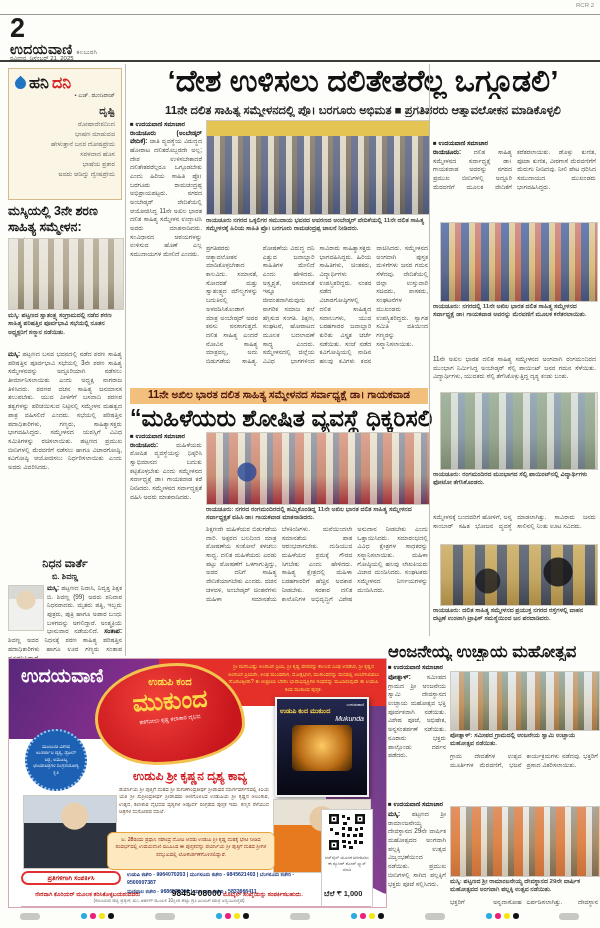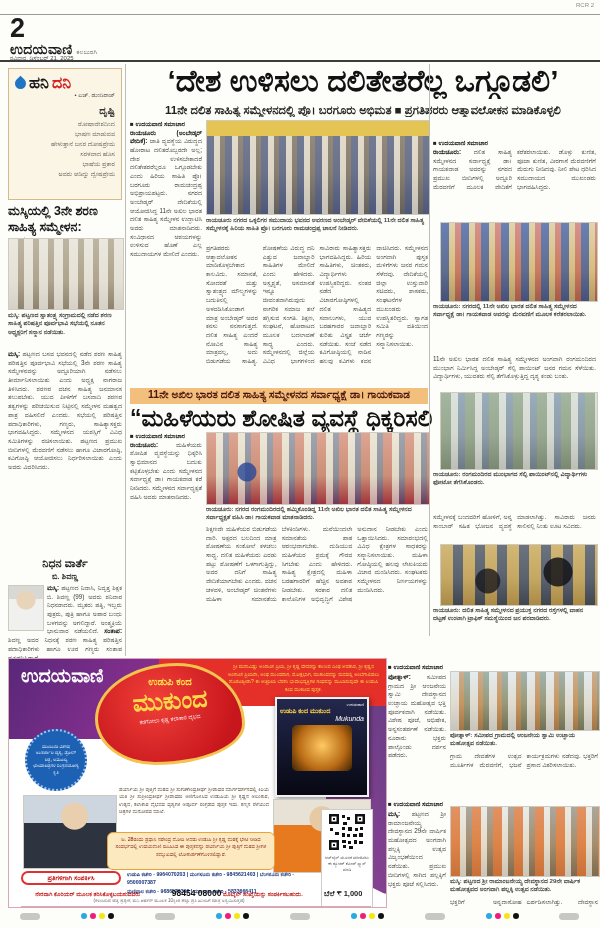--- a/index.html
+++ b/index.html
@@ -134,20 +134,21 @@
   <div class="abs cap" style="left:433px;top:302px;width:163px;height:30px;">ರಾಯಚೂರು: ನಗರದಲ್ಲಿ 11ನೇ ಅಖಿಲ ಭಾರತ ದಲಿತ ಸಾಹಿತ್ಯ ಸಮ್ಮೇಳನದ ಸರ್ವಾಧ್ಯಕ್ಷೆ ಡಾ। ಗಾಯಕವಾಡ ಅವರನ್ನು ಮೆರವಣಿಗೆ ಮೂಲಕ ಕರೆತರಲಾಯಿತು.</div>
 
   <div class="abs small just" style="left:433px;top:355px;width:163px;height:35px;">11ನೇ ಅಖಿಲ ಭಾರತ ದಲಿತ ಸಾಹಿತ್ಯ ಸಮ್ಮೇಳನದ ಅಂಗವಾಗಿ ರಂಗಮಂದಿರದ ಮುಂಭಾಗ ನಿರ್ಮಿಸಿದ್ದ ಅಂಬೇಡ್ಕರ್ ಸೆಲ್ಫಿ ಪಾಯಿಂಟ್ ಜನರ ಗಮನ ಸೆಳೆಯಿತು. ವಿದ್ಯಾರ್ಥಿಗಳು, ಯುವಕರು ಸೆಲ್ಫಿ ತೆಗೆಸಿಕೊಳ್ಳುತ್ತಿದ್ದ ದೃಶ್ಯ ಕಂಡು ಬಂತು.</div>
   <div class="abs ph ph-selfie" style="left:440px;top:392px;width:156px;height:76px;"></div>
   <div class="abs cap" style="left:433px;top:470px;width:163px;height:20px;">ರಾಯಚೂರು: ರಂಗಮಂದಿರದ ಮುಂಭಾಗದ ಸೆಲ್ಫಿ ಪಾಯಿಂಟ್‌ನಲ್ಲಿ ವಿದ್ಯಾರ್ಥಿಗಳು ಫೋಟೋ ತೆಗೆಸಿಕೊಂಡರು.</div>
 
   <div class="abs small just colz" style="left:433px;top:513px;width:163px;height:29px;column-count:2;">ಸಮ್ಮೇಳನಕ್ಕೆ ಬಂದವರಿಗೆ ಹೋಳಿಗೆ, ಅನ್ನ ಸಾಂಬಾರ್ ಸಹಿತ ಭೋಜನ ವ್ಯವಸ್ಥೆ ಮಾಡಲಾಗಿತ್ತು. ಸಾವಿರಾರು ಜನರು ಸಾಲಿನಲ್ಲಿ ನಿಂತು ಊಟ ಸವಿದರು.</div>
   <div class="abs ph ph-traffic" style="left:440px;top:544px;width:156px;height:60px;"></div>
   <div class="abs cap" style="left:433px;top:606px;width:163px;height:32px;">ರಾಯಚೂರು: ದಲಿತ ಸಾಹಿತ್ಯ ಸಮ್ಮೇಳನದ ಪ್ರಯುಕ್ತ ನಗರದ ರಸ್ತೆಗಳಲ್ಲಿ ವಾಹನ ದಟ್ಟಣೆ ಉಂಟಾಗಿ ಟ್ರಾಫಿಕ್ ಸಮಸ್ಯೆಯಿಂದ ಜನ ಪರದಾಡಿದರು.</div>
 
+  <div class="abs" style="left:388px;top:642px;width:212px;font-size:16.5px;font-weight:bold;color:#121212;white-space:nowrap;overflow:hidden;">ಆಂಜನೇಯ್ಯ ಉಚ್ಛಾಯ ಮಹೋತ್ಸವ</div>
   <div class="abs byline" style="left:388px;top:663px;width:120px;">■ ಉದಯವಾಣಿ ಸಮಾಚಾರ</div>
   <div class="abs small just" style="left:388px;top:673px;width:58px;height:122px;">
     <span class="lead">ಪೋತ್ನಾಳ್:</span><span> ಸಮೀಪದ ಗ್ರಾಮದ ಶ್ರೀ ಆಂಜನೇಯ ಸ್ವಾಮಿ ದೇವಸ್ಥಾನದ ಉಚ್ಛಾಯ ಮಹೋತ್ಸವ ಭಕ್ತಿ ಪೂರ್ವಕವಾಗಿ ನಡೆಯಿತು. ವಿಶೇಷ ಪೂಜೆ, ಅಭಿಷೇಕ, ಅನ್ನಸಂತರ್ಪಣೆ ನಡೆಯಿತು. ನೂರಾರು ಭಕ್ತರು ಪಾಲ್ಗೊಂಡು ದರ್ಶನ ಪಡೆದರು.</span>
   </div>
   <div class="abs ph ph-temple" style="left:450px;top:671px;width:148px;height:58px;"></div>
   <div class="abs cap" style="left:450px;top:731px;width:148px;height:19px;">ಪೋತ್ನಾಳ್: ಸಮೀಪದ ಗ್ರಾಮದಲ್ಲಿ ಆಂಜನೇಯ ಸ್ವಾಮಿ ಉಚ್ಛಾಯ ಮಹೋತ್ಸವ ನಡೆಯಿತು.</div>
   <div class="abs small just colz" style="left:450px;top:752px;width:148px;height:26px;column-count:2;">ಗ್ರಾಮ ದೇವತೆಗಳ ಉತ್ಸವ ಮೂರ್ತಿಗಳ ಮೆರವಣಿಗೆ, ಭಜನೆ ಕಾರ್ಯಕ್ರಮಗಳು ನಡೆದವು. ಭಕ್ತರಿಗೆ ಪ್ರಸಾದ ವಿತರಿಸಲಾಯಿತು.</div>
 
   <div class="abs byline" style="left:388px;top:800px;width:120px;">■ ಉದಯವಾಣಿ ಸಮಾಚಾರ</div>
   <div class="abs small just" style="left:388px;top:810px;width:58px;height:104px;">
@@ -164,20 +165,21 @@
     <div class="abs" style="left:150px;top:0;width:227px;height:47px;background:#e43028;color:#ffe14d;font-size:5px;line-height:1.5;text-align:center;box-sizing:border-box;padding:4px 4px 2px 66px;overflow:hidden;">ಶ್ರೀ ಮಹಾವಿಷ್ಣು ಅಂಶಾಂಶ ಪ್ರಿಯ, ಶ್ರೀ ಕೃಷ್ಣ ದೇವರನ್ನು ಕಾಣುವ ಎಂಥ ಅವತಾರ, ಶ್ರೀ ಕೃಷ್ಣನ ಅಂಶಾಂಶ ಪ್ರಿಯರೇ, ಅಂಥ ಮುಂದರಾಗ, ಮೋಕ್ಷಭಾಗ, ಮುಕುಂದನನ್ನು ಮನದಲ್ಲಿ ಅಂಬೆಗಾಲಿಡಲು ಹೊರಟಿದ್ದೀರಾ? ಈ ಅಚ್ಚರಿಯ ಬೆರಗು ಭಾವಾಭಿವ್ಯಕ್ತಿಗಳ ಗಂಧವನ್ನು ಮೂಡಿಸುವುದೇ ಈ ಉಡುಪಿ ಕಂದ ಮುಕುಂದ ಪುಸ್ತಕ.</div>
 
     <div class="abs" style="left:86px;top:4px;width:150px;height:102px;background:radial-gradient(circle at 40% 35%,#f04038,#c8161d 75%);border:3px solid #f3c24f;border-radius:55% 45% 60% 40% / 55% 60% 40% 45%;box-sizing:border-box;text-align:center;padding-top:10px;">
       <div style="font-size:10px;font-weight:bold;color:#ffe14d;">ಉಡುಪಿ ಕಂದ</div>
       <div style="font-size:24px;font-weight:bold;color:#ffd84a;line-height:1.05;transform:rotate(-4deg);">ಮುಕುಂದ</div>
       <div style="font-size:5.8px;color:#fff;transform:rotate(-6deg);margin-top:3px;">ಕರಗೋಲು ಕೃಷ್ಣ ಕಲಾಕಾರ ವೈಭವ</div>
     </div>
 
     <div class="abs" style="left:16px;top:70px;width:62px;height:62px;border-radius:50%;background:#1d61b4;border:2px dotted #9cc4ef;box-sizing:border-box;display:flex;align-items:center;justify-content:center;text-align:center;color:#fff;font-size:4.7px;line-height:1.4;padding:6px;">ಮುಂಬಯಿ ವಿಶೇಷ ಅಂತರ್ಜಾಲ ದೃಶ್ಯ, ಡ್ರೋನ್ ಚಿತ್ರ, ಅಮೂಲ್ಯ ಛಾಯಾಚಿತ್ರಗಳ ಸಂಗ್ರಹಯೋಗ್ಯ ಕೃತಿ</div>
 
+    <div class="abs" style="left:86px;top:110px;width:190px;text-align:center;font-size:12px;font-weight:bold;color:#d11a1f;white-space:nowrap;">ಉಡುಪಿ ಶ್ರೀ ಕೃಷ್ಣನ ದೃಶ್ಯ ಕಾವ್ಯ</div>
 
     <div class="abs" style="left:266px;top:38px;width:94px;height:100px;background:linear-gradient(180deg,#23284e,#070812);border:2px solid #f0f0f0;box-shadow:1px 2px 5px rgba(0,0,0,.45);box-sizing:border-box;padding:3px;">
       <div style="text-align:right;font-size:4px;color:#fff;">ಉದಯವಾಣಿ</div>
       <div style="font-size:6.5px;font-weight:bold;color:#ffd84a;">ಉಡುಪಿ ಕಂದ ಮುಕುಂದ</div>
       <div style="text-align:right;font-size:7px;font-style:italic;color:#fff;">Mukunda</div>
       <div style="width:60px;height:46px;margin:3px auto 0;background:radial-gradient(circle at 50% 45%,#ffc963,#b86a14 60%,#4a2a05 95%);border-radius:5px;"></div>
     </div>
 
     <div class="abs" style="left:14px;top:136px;width:92px;height:72px;background:radial-gradient(circle at 55% 28%,#e9cfae 0 13px,transparent 14px),linear-gradient(180deg,#cdd5df 0 38%,#2e3340 38% 100%);border:1px solid #cfcac0;"></div>
     <div class="abs" style="left:264px;top:140px;width:96px;height:72px;background:radial-gradient(circle at 50% 26%,#e7c9a4 0 12px,transparent 13px),linear-gradient(180deg,#e8e2d6 0 35%,#e77a1f 35% 100%);border:1px solid #cfcac0;"></div>

